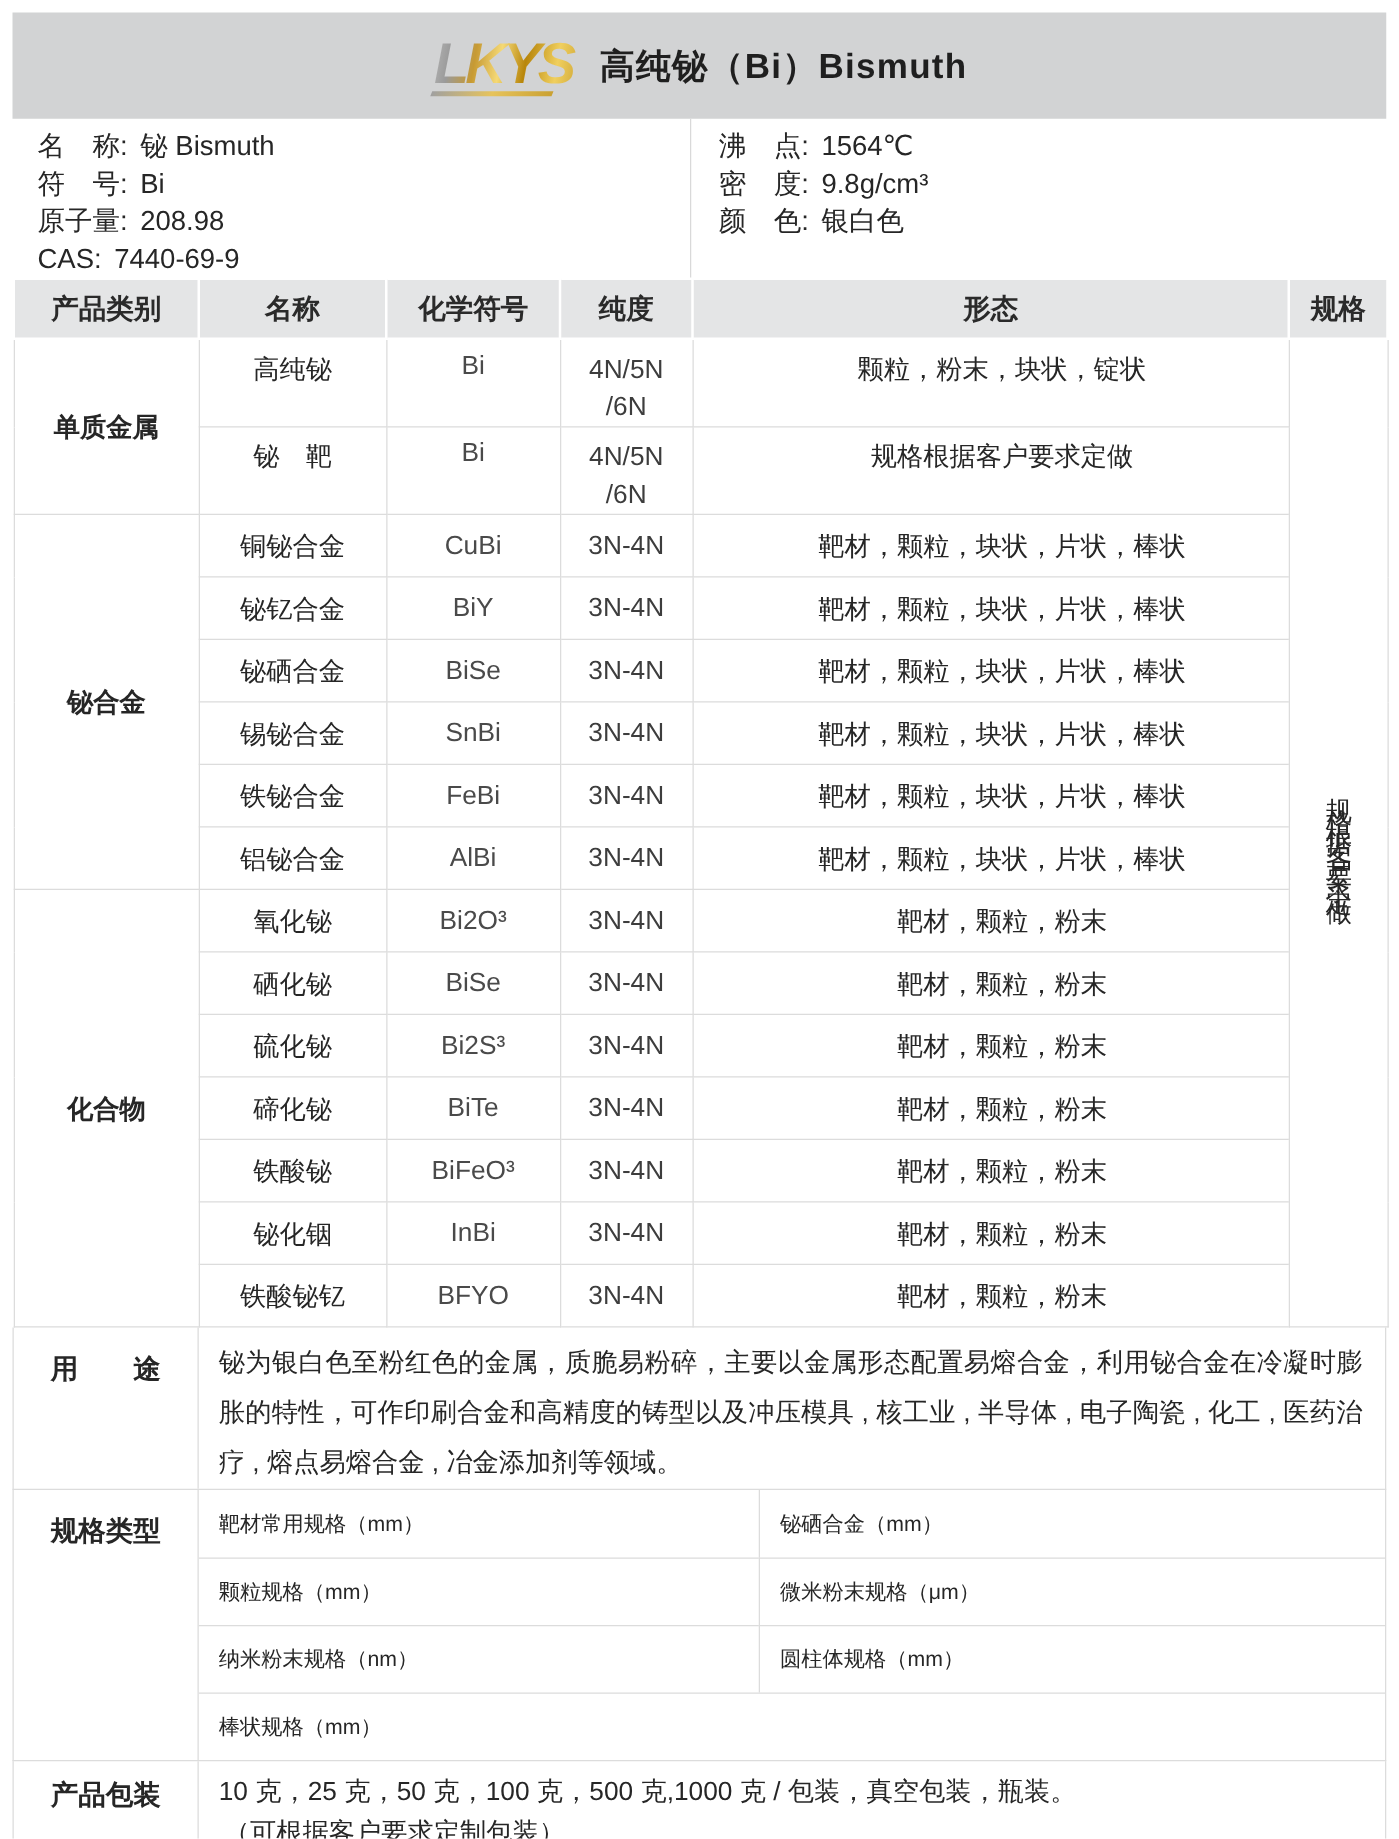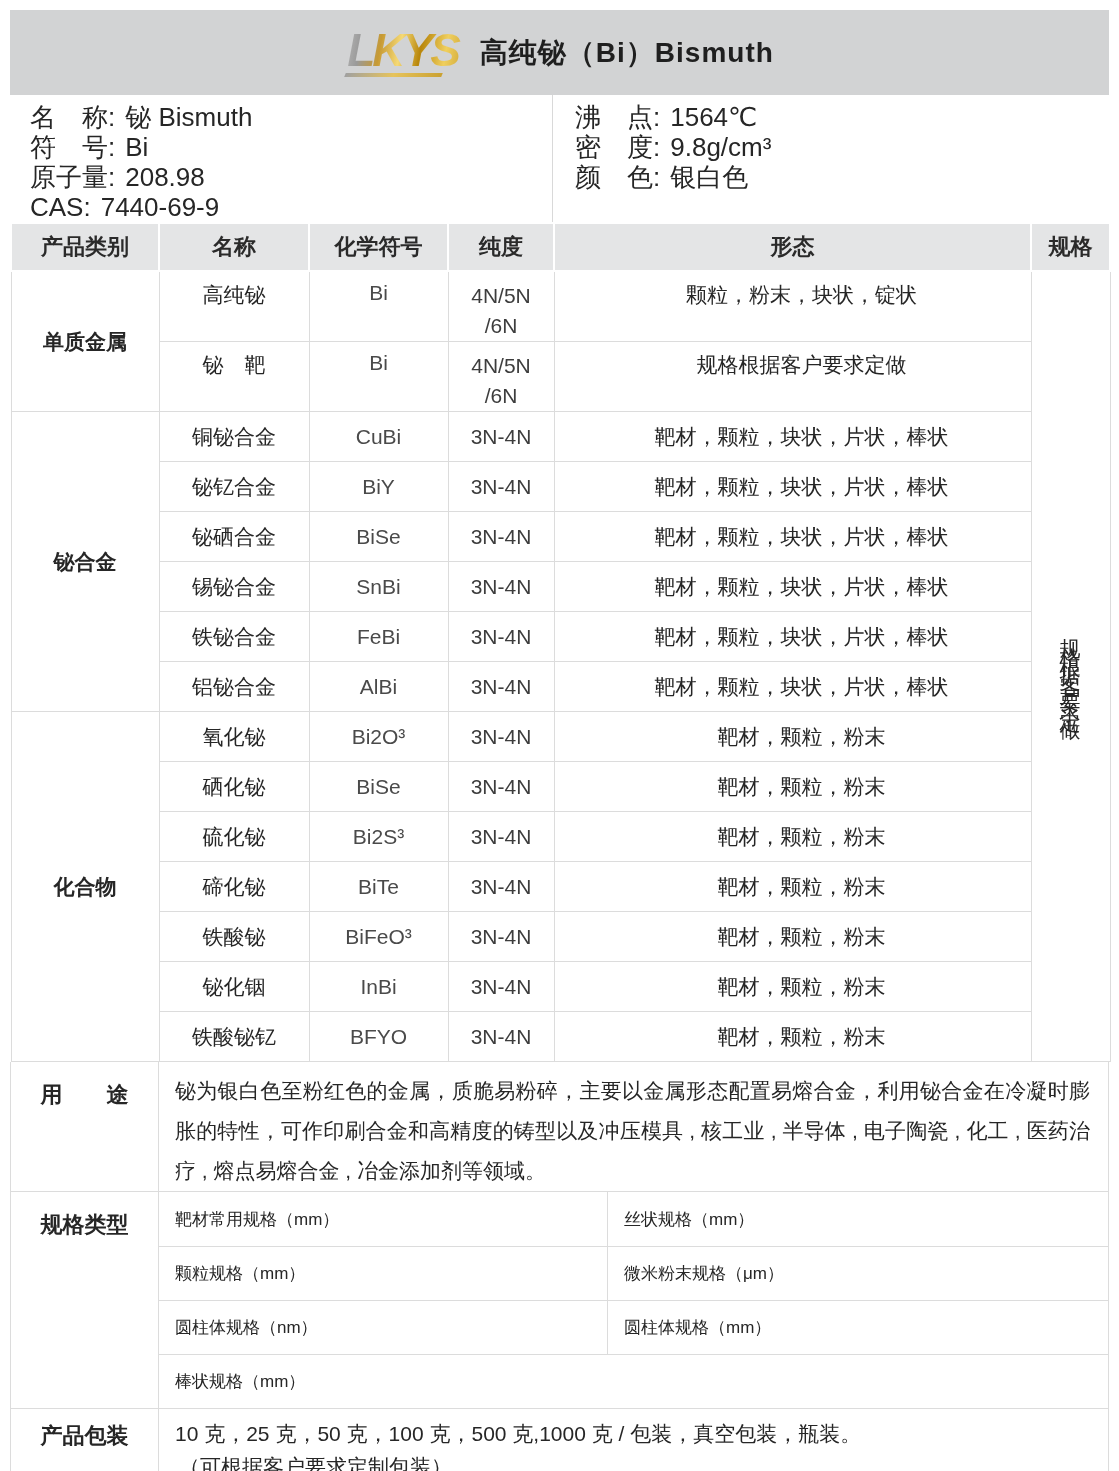--- a/index.html
+++ b/index.html
@@ -15,21 +15,21 @@
           background:linear-gradient(100deg,#b9b9b9 0%,#9a9a9a 14%,#c79a33 30%,#f5d976 46%,#b8860b 62%,#f0cf5e 82%,#caa132 100%);
           -webkit-background-clip:text; background-clip:text; color:transparent; }
   .logo::after { content:""; position:absolute; left:0; right:22px; bottom:2px; height:4px;
           background:linear-gradient(90deg,#a0a0a0,#e6c35c,#caa132); transform:skewX(-22deg); }
   .band-title { font-size:28px; font-weight:bold; color:#1f1f1f; letter-spacing:1px; }
 
   
   .info { display:flex; height:127px; }
   .info-col { width:542px; padding:7px 0 0 20px; }
   .info-col.right { width:557px; border-left:1px solid #d9d9d9; padding-left:22px; }
-  .info-row { font-size:26px; line-height:30px; white-space:pre; }
+  .info-row { font-size:22px; line-height:30px; white-space:pre; }
   .info-label { display:inline-block; }
   .info-value { display:inline-block; margin-left:10px; }
 
   
   table.main { width:1099px; border-collapse:collapse; table-layout:fixed; }
   table.main th { background:#e4e5e6; border:2px solid #ffffff; height:48px;
                   font-size:22px; font-weight:bold; color:#2a2a2a; }
   table.main td { border:1px solid #dcdcdc; font-size:21px; text-align:center; vertical-align:middle; }
   tr.row-n td { height:50px; }
   tr.row-tall td { height:70px; vertical-align:top; padding-top:9px; }
@@ -213,24 +213,24 @@
     </table>
 
     <div class="usage">
       <div class="sec-label">用　　途</div>
       <div class="usage-text">铋为银白色至粉红色的金属，质脆易粉碎，主要以金属形态配置易熔合金，利用铋合金在冷凝时膨胀的特性，可作印刷合金和高精度的铸型以及冲压模具 , 核工业 , 半导体 , 电子陶瓷 , 化工 , 医药治疗 , 熔点易熔合金 , 冶金添加剂等领域。</div>
     </div>
 
     <div class="spec-types">
       <div class="sec-label">规格类型</div>
       <div class="st-cell">靶材常用规格（mm）</div>
-      <div class="st-cell st-right">丝状规格（mm）</div>
+      <div class="st-cell st-right">铋硒合金（mm）</div>
       <div class="st-cell st-r2">颗粒规格（mm）</div>
       <div class="st-cell st-right st-r2">微米粉末规格（μm）</div>
-      <div class="st-cell st-r2">圆柱体规格（nm）</div>
+      <div class="st-cell st-r2">纳米粉末规格（nm）</div>
       <div class="st-cell st-right st-r2">圆柱体规格（mm）</div>
       <div class="st-cell st-full st-r2">棒状规格（mm）</div>
     </div>
 
     <div class="packaging">
       <div class="sec-label">产品包装</div>
       <div class="pack-text">
         <div class="pack-line1">10 克，25 克，50 克，100 克，500 克,1000 克 / 包装，真空包装，瓶装。</div>
         <div class="pack-line2">（可根据客户要求定制包装）</div>
       </div>

